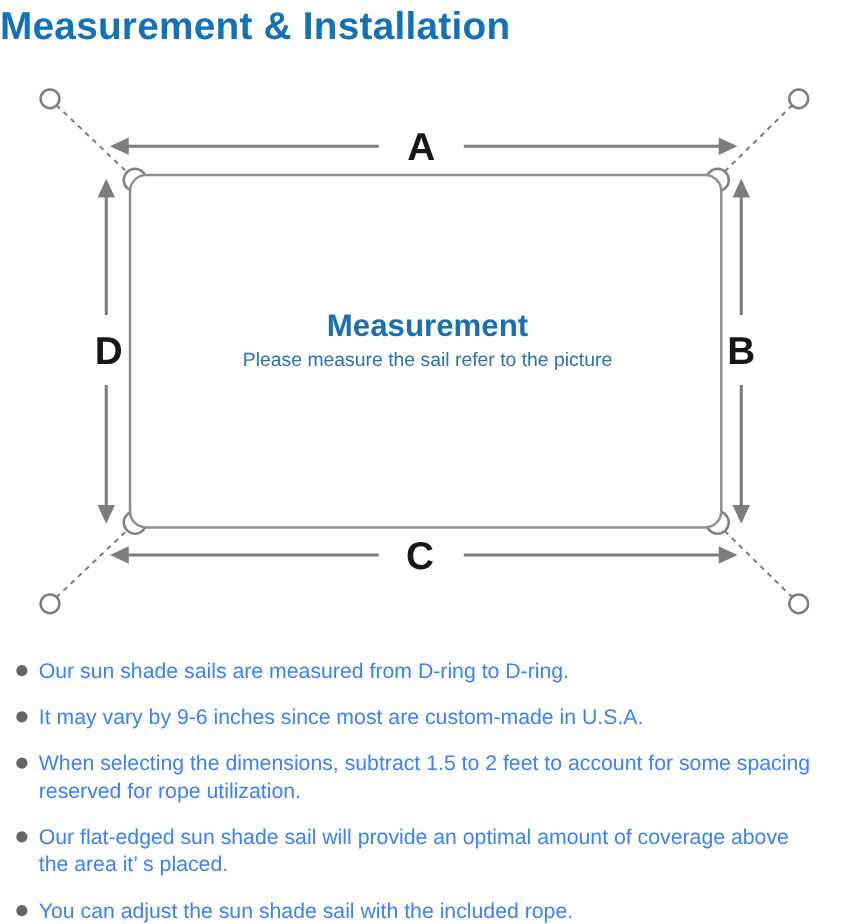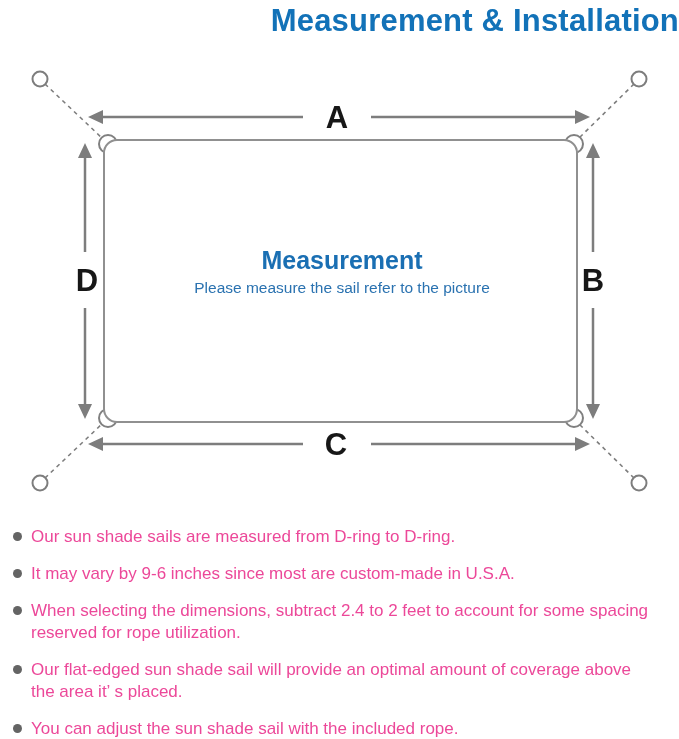--- a/index.html
+++ b/index.html
@@ -12,21 +12,21 @@
     height: 739px;
     position: relative;
     overflow: hidden;
     font-family: "Liberation Sans", sans-serif;
   }
   .page-title {
     position: absolute;
     top: 0;
     left: 0;
     width: 679px;
-    text-align: right;
+    text-align: left;
     margin: 0;
     padding-top: 2px;
     font-size: 31px;
     line-height: 37px;
     font-weight: 700;
     color: #1272b8;
     letter-spacing: 0.2px;
   }
   .diagram-svg {
     position: absolute;
@@ -58,21 +58,21 @@
     box-sizing: border-box;
     padding: 0 14px 0 13px;
     list-style: none;
     margin: 0;
   }
   .note-item {
     display: flex;
     align-items: flex-start;
     gap: 9px;
     margin-bottom: 15px;
-    color: #ec4899;
+    color: #3b82f6;
     font-size: 17px;
     line-height: 22px;
   }
   .note-text {
     white-space: pre-line;
   }
   .bullet-dot {
     flex: 0 0 9px;
     width: 9px;
     height: 9px;
@@ -151,21 +151,21 @@
   <li class="note-item">
     <span class="bullet-dot"></span>
     <span class="note-text">Our sun shade sails are measured from D-ring to D-ring.</span>
   </li>
   <li class="note-item">
     <span class="bullet-dot"></span>
     <span class="note-text">It may vary by 9-6 inches since most are custom-made in U.S.A.</span>
   </li>
   <li class="note-item">
     <span class="bullet-dot"></span>
-    <span class="note-text">When selecting the dimensions, subtract 2.4 to 2 feet to account for some spacing
+    <span class="note-text">When selecting the dimensions, subtract 1.5 to 2 feet to account for some spacing
 reserved for rope utilization.</span>
   </li>
   <li class="note-item">
     <span class="bullet-dot"></span>
     <span class="note-text">Our flat-edged sun shade sail will provide an optimal amount of coverage above
 the area it’ s placed.</span>
   </li>
   <li class="note-item">
     <span class="bullet-dot"></span>
     <span class="note-text">You can adjust the sun shade sail with the included rope.</span>

